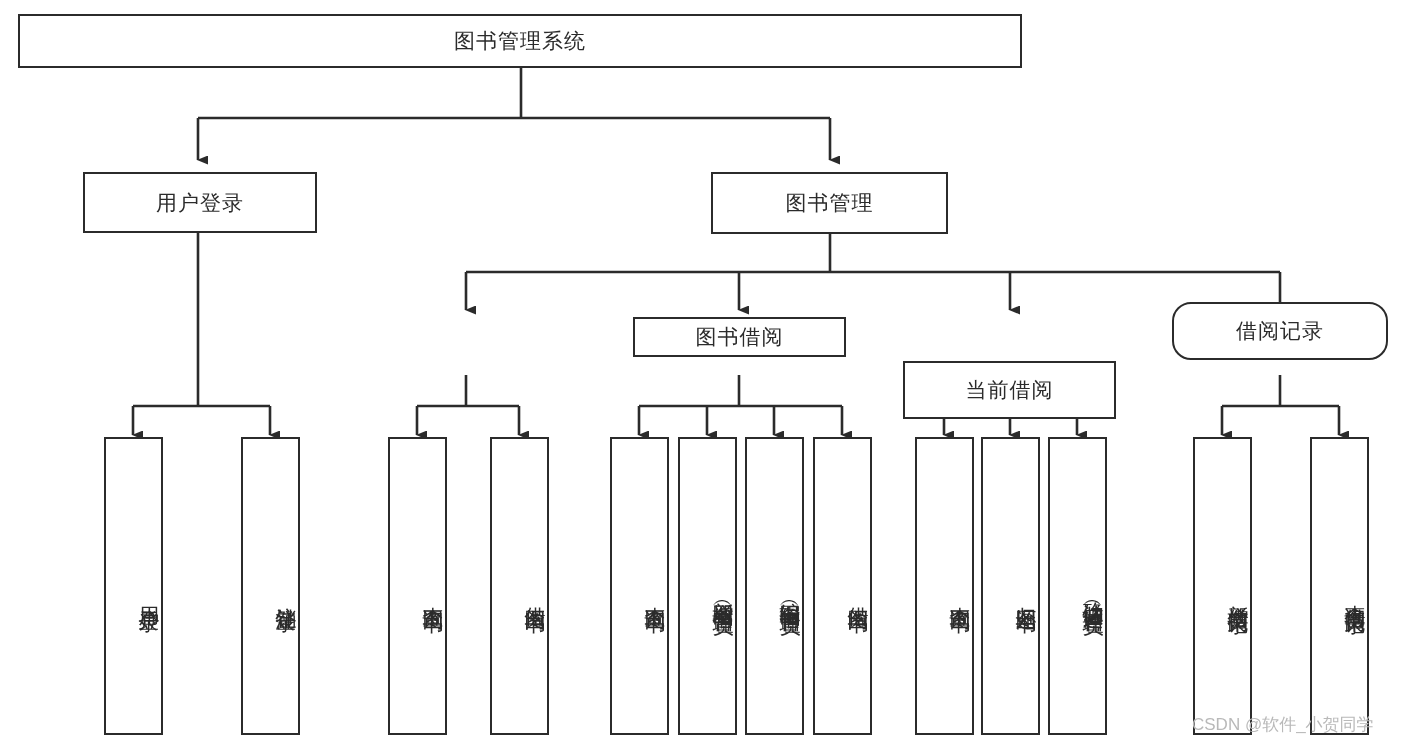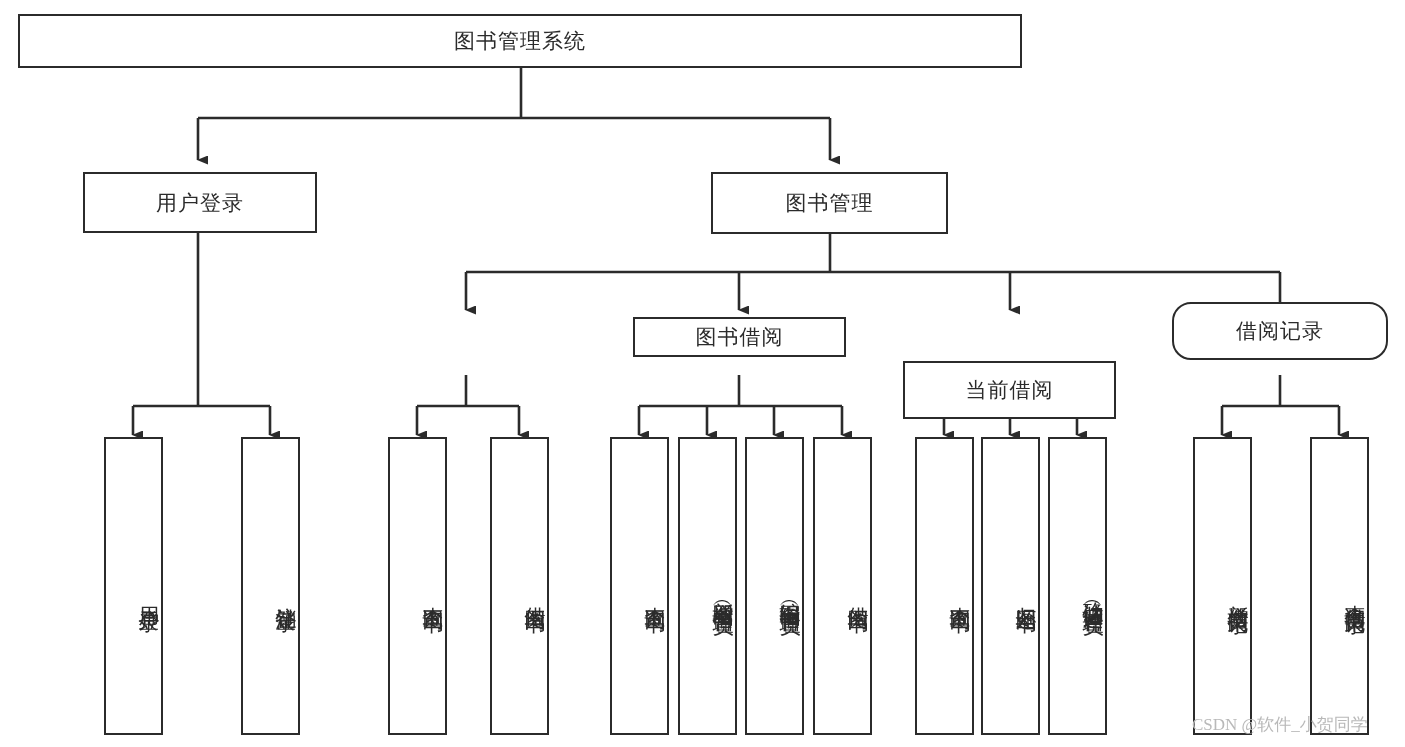--- a/index.html
+++ b/index.html
@@ -18,21 +18,21 @@
   .node.horiz{font-size:21px;letter-spacing:1px;}
   .node.vert{
     writing-mode:vertical-rl;text-orientation:upright;
     font-size:21px;line-height:1.18;letter-spacing:2px;
     padding-top:16px;align-items:flex-start;justify-content:center;
   }
   .node.vert span{display:block;}
   .watermark{
     position:absolute;left:1192px;top:713px;
     font-size:17px;color:#b9b9b9;white-space:nowrap;z-index:5;
-    font-family:Liberation Serif, serif;
+    font-family:Liberation Sans, sans-serif;
   }
   svg.edges{position:absolute;left:0;top:0;width:1405px;height:747px;z-index:1;}
 </style>
 </head>
 <body>
 
 <div id="canvas">
 
   <svg class="edges" viewBox="0 0 1405 747" xmlns="http://www.w3.org/2000/svg">
     <defs>

